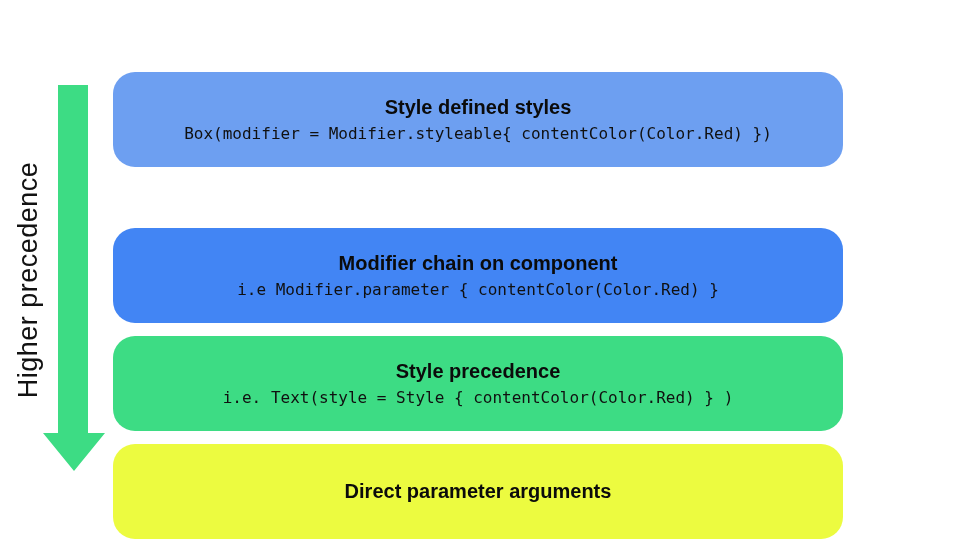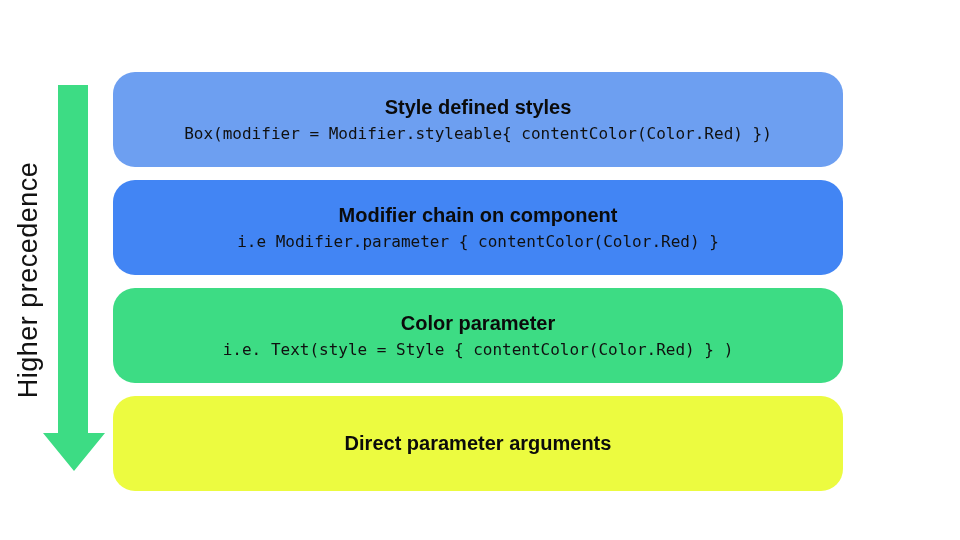--- a/index.html
+++ b/index.html
@@ -70,27 +70,27 @@
 
   <div class="arrow-label">Higher precedence</div>
 
   <div class="boxes">
 
     <div class="box" style="background: rgb(109, 159, 241);">
       <div class="box-title">Style defined styles</div>
       <div class="box-code">Box(modifier = Modifier.styleable{ contentColor(Color.Red) })</div>
     </div>
 
-    <div class="box" style="background: rgb(66, 133, 244);">
+    <div class="box" style="background: rgb(66, 133, 244); margin-top: 48px;">
       <div class="box-title">Modifier chain on component</div>
       <div class="box-code">i.e Modifier.parameter { contentColor(Color.Red) }</div>
     </div>
 
     <div class="box" style="background: rgb(61, 220, 132);">
-      <div class="box-title">Color parameter</div>
+      <div class="box-title">Style precedence</div>
       <div class="box-code">i.e. Text(style = Style { contentColor(Color.Red) } )</div>
     </div>
 
     <div class="box" style="background: rgb(236, 251, 64); gap: 21px;">
       <div class="box-title">Direct parameter arguments</div>
     </div>
 
   </div>
 </div>
 

